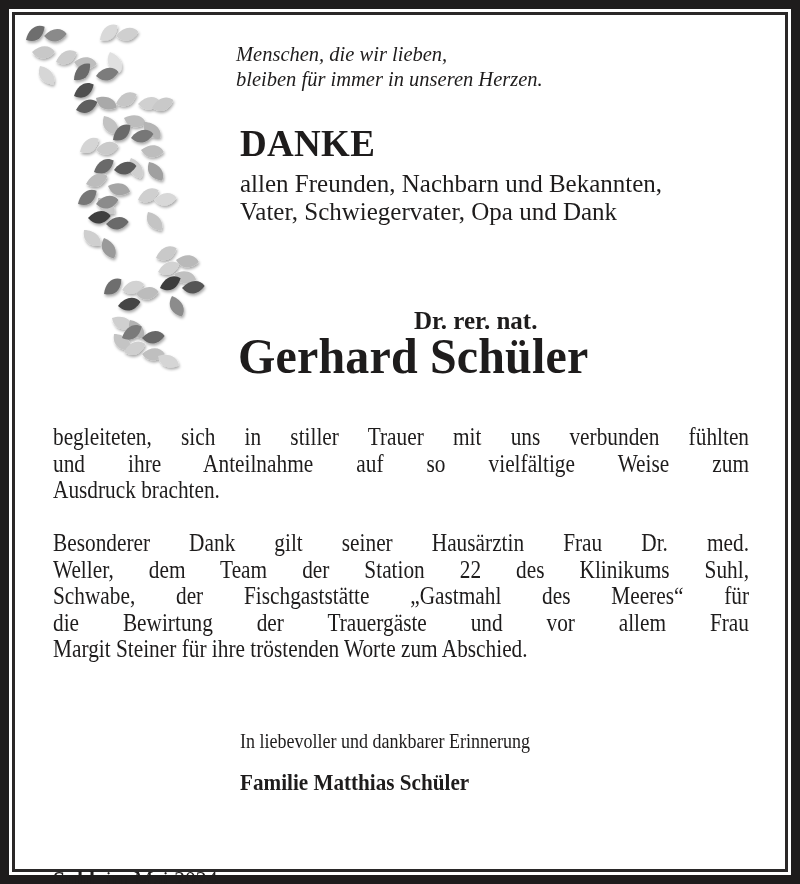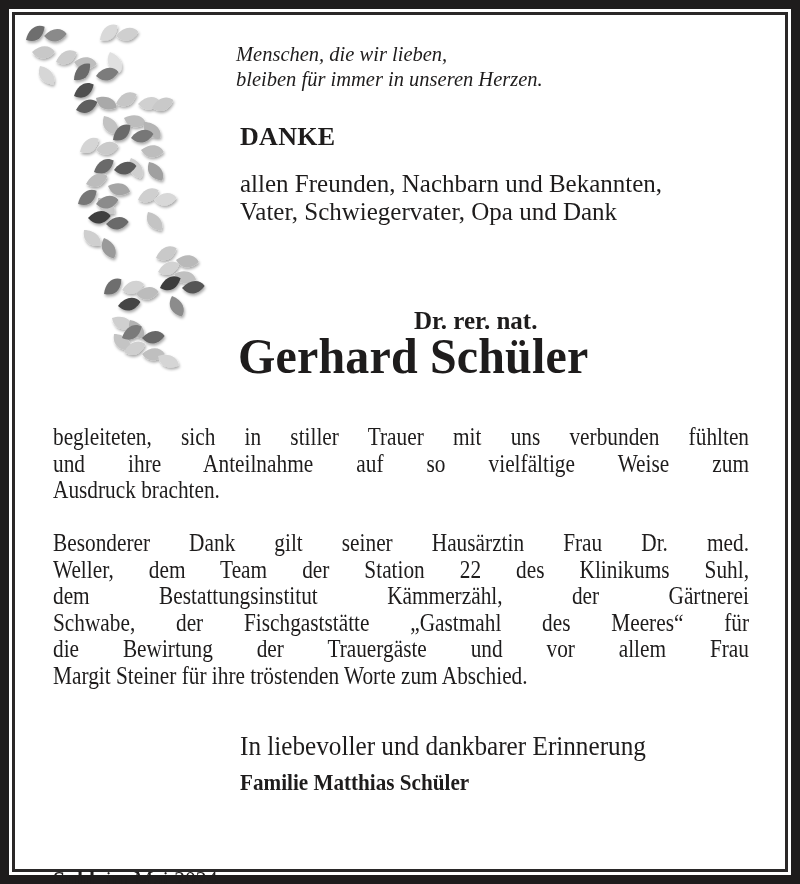--- a/index.html
+++ b/index.html
@@ -19,36 +19,36 @@
   .frame-inner {
     position: absolute; left: 15px; top: 15px; right: 15px; bottom: 15px;
     background: #ffffff;
   }
   .serif { font-family: "Liberation Serif", "DejaVu Serif", serif; color: #1e1c1c; }
   .abs { position: absolute; white-space: nowrap; }
 
   .motto { left: 236px; top: 42px; font-size: 20.5px; font-style: italic; line-height: 25px; }
   .motto span { display: block; }
 
-  .danke { left: 240px; top: 122px; font-size: 26px; font-weight: bold; letter-spacing: 0.3px; }
+  .danke { left: 240px; top: 122px; font-size: 37px; font-weight: bold; letter-spacing: 0.3px; }
 
   .intro { left: 240px; top: 170px; font-size: 25px; line-height: 28px; }
   .intro span { display: block; transform-origin: left center; }
 
   .title { left: 414px; top: 291px; font-size: 25px; font-weight: bold; margin-top: 16px; }
   .name { left: 238px; top: 327px; font-size: 51px; font-weight: bold; letter-spacing: 0.2px; transform: scaleX(0.94); transform-origin: left top; }
 
   .para { left: 53px; width: 696px; font-size: 24.5px; line-height: 26.5px; }
   .para .ln { display: block; width: 696px; white-space: nowrap; }
   .para .just { text-align: justify; text-align-last: justify; }
   .cond { display: inline-block; transform: scaleX(0.87); transform-origin: left center; width: 800px; }
   .para1 { top: 424px; }
   .para2 { top: 530px; }
 
-  .closing { left: 240px; top: 730px; font-size: 28px; }
+  .closing { left: 240px; top: 730px; font-size: 20px; }
   .family { left: 240px; top: 770px; font-size: 23px; font-weight: bold; text-align: center; }
   .place { left: 53px; top: 866px; font-size: 24px; }
   .place b { font-weight: bold; }
 
   .ivy { position: absolute; left: 18px; top: 22px; width: 200px; height: 350px; }
 </style>
 </head>
 <body>
 
 <div class="frame-outer"></div>
@@ -182,21 +182,20 @@
 
 <div class="abs serif para para1">
   <span class="ln just"><span class="cond" style="width:800px;text-align:justify;text-align-last:justify;">begleiteten, sich in stiller Trauer mit uns verbunden fühlten</span></span>
   <span class="ln just"><span class="cond" style="width:800px;text-align:justify;text-align-last:justify;">und ihre Anteilnahme auf so vielfältige Weise zum</span></span>
   <span class="ln"><span class="cond">Ausdruck brachten.</span></span>
 </div>
 
 <div class="abs serif para para2">
   <span class="ln"><span class="cond" style="text-align:justify;text-align-last:justify;">Besonderer Dank gilt seiner Hausärztin Frau Dr. med.</span></span>
   <span class="ln"><span class="cond" style="text-align:justify;text-align-last:justify;">Weller, dem Team der Station 22 des Klinikums Suhl,</span></span>
-  <span class="ln"><span class="cond" style="text-align:justify;text-align-last:justify;">dem Bestattungsinstitut Kämmerzähl, der Gärtnerei</span></span>
   <span class="ln"><span class="cond" style="text-align:justify;text-align-last:justify;">Schwabe, der Fischgaststätte „Gastmahl des Meeres“ für</span></span>
   <span class="ln"><span class="cond" style="text-align:justify;text-align-last:justify;">die Bewirtung der Trauergäste und vor allem Frau</span></span>
   <span class="ln"><span class="cond">Margit Steiner für ihre tröstenden Worte zum Abschied.</span></span>
 </div>
 
 <div class="abs serif closing"><span class="cond" style="width:auto;transform:scaleX(0.9);">In liebevoller und dankbarer Erinnerung</span></div>
 <div class="abs serif family"><span style="display:inline-block;transform:scaleX(0.92);transform-origin:left center;">Familie Matthias Schüler</span></div>
 
 <div class="abs serif place"><span style="display:inline-block;transform:scaleX(0.9);transform-origin:left center;"><b>Suhl,</b><span> im Mai 2024</span></span></div>
 

